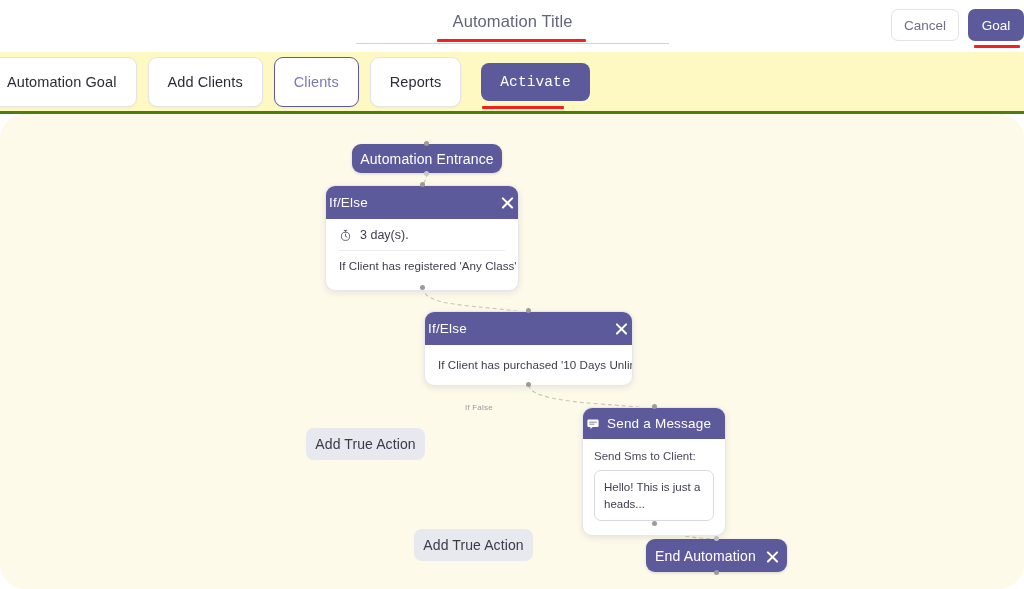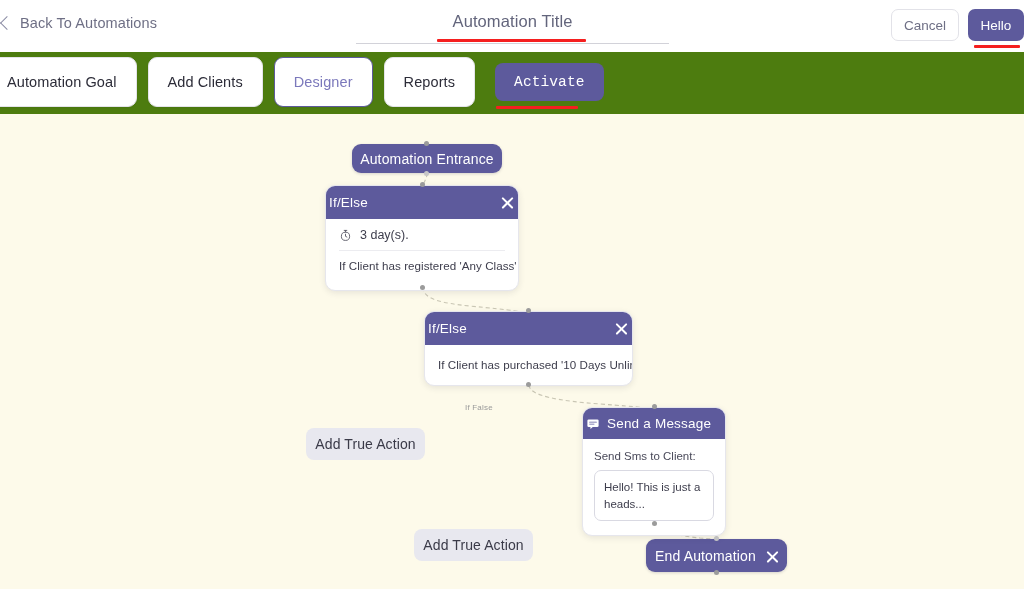--- a/index.html
+++ b/index.html
@@ -120,22 +120,22 @@
     background: #f51f1f;
     border-radius: 1px;
   }
 
   
   .tabbar {
     position: absolute;
     left: 0; top: 52px;
     width: 1024px;
     height: 62px;
-    background: #4d7c0f;
-    border-bottom: 1px solid #4d7c0f;
+    background: #fef9c3;
+    border-bottom: 3px solid #4d7c0f;
     z-index: 4;
   }
   .tabs {
     position: absolute;
     left: -13px; top: 5px;
     display: flex;
     align-items: flex-start;
     gap: 11px;
   }
   .tab {
@@ -182,20 +182,21 @@
   }
 
   
   .canvas {
     position: absolute;
     left: 0; top: 114px;
     width: 1024px;
     height: 475px;
     background: #fdfaea;
     overflow: hidden;
+    border-radius: 25px;
   }
   .edges {
     position: absolute;
     left: 0; top: 0;
     width: 1024px; height: 475px;
     pointer-events: none;
   }
 
   
   .node { position: absolute; }
@@ -312,45 +313,41 @@
   }
   .port.light { background: #c7c7c7; }
 
   .icon-svg { display: block; flex: none; }
 </style>
 </head>
 <body>
 
 <div class="topbar">
 
-  <div class="back-link">
-    <span class="chevron-left"></span>
-    <span class="back-label">Back To Automations</span>
-  </div>
 
   <div class="title-wrap">
     <div class="title-text">Automation Title</div>
     <div class="title-input-underline"></div>
     <div class="title-annot"></div>
   </div>
 
   <div class="topbar-actions">
     <button class="btn-cancel">Cancel</button>
     <div class="save-wrap">
-      <button class="btn-save">Hello</button>
+      <button class="btn-save">Goal</button>
       <div class="save-annot"></div>
     </div>
   </div>
 </div>
 
 <div class="tabbar">
   <div class="tabs">
     <button class="tab">Automation Goal</button>
     <button class="tab">Add Clients</button>
-    <button class="tab active">Designer</button>
+    <button class="tab active">Clients</button>
     <button class="tab">Reports</button>
     <div class="activate-wrap">
       <button class="btn-activate">Activate</button>
       <div class="activate-annot"></div>
     </div>
   </div>
 </div>
 
 <div class="canvas">
 

